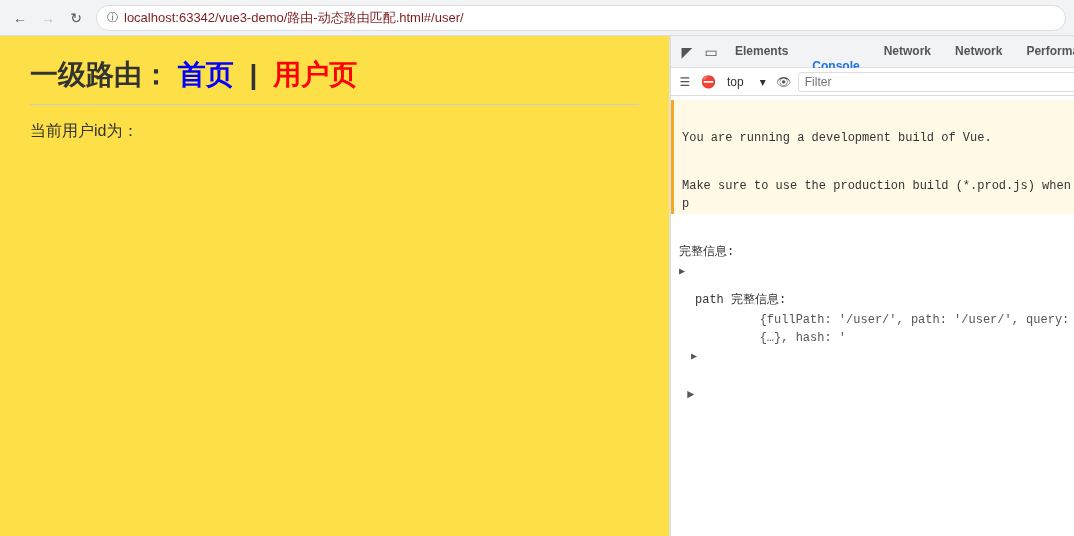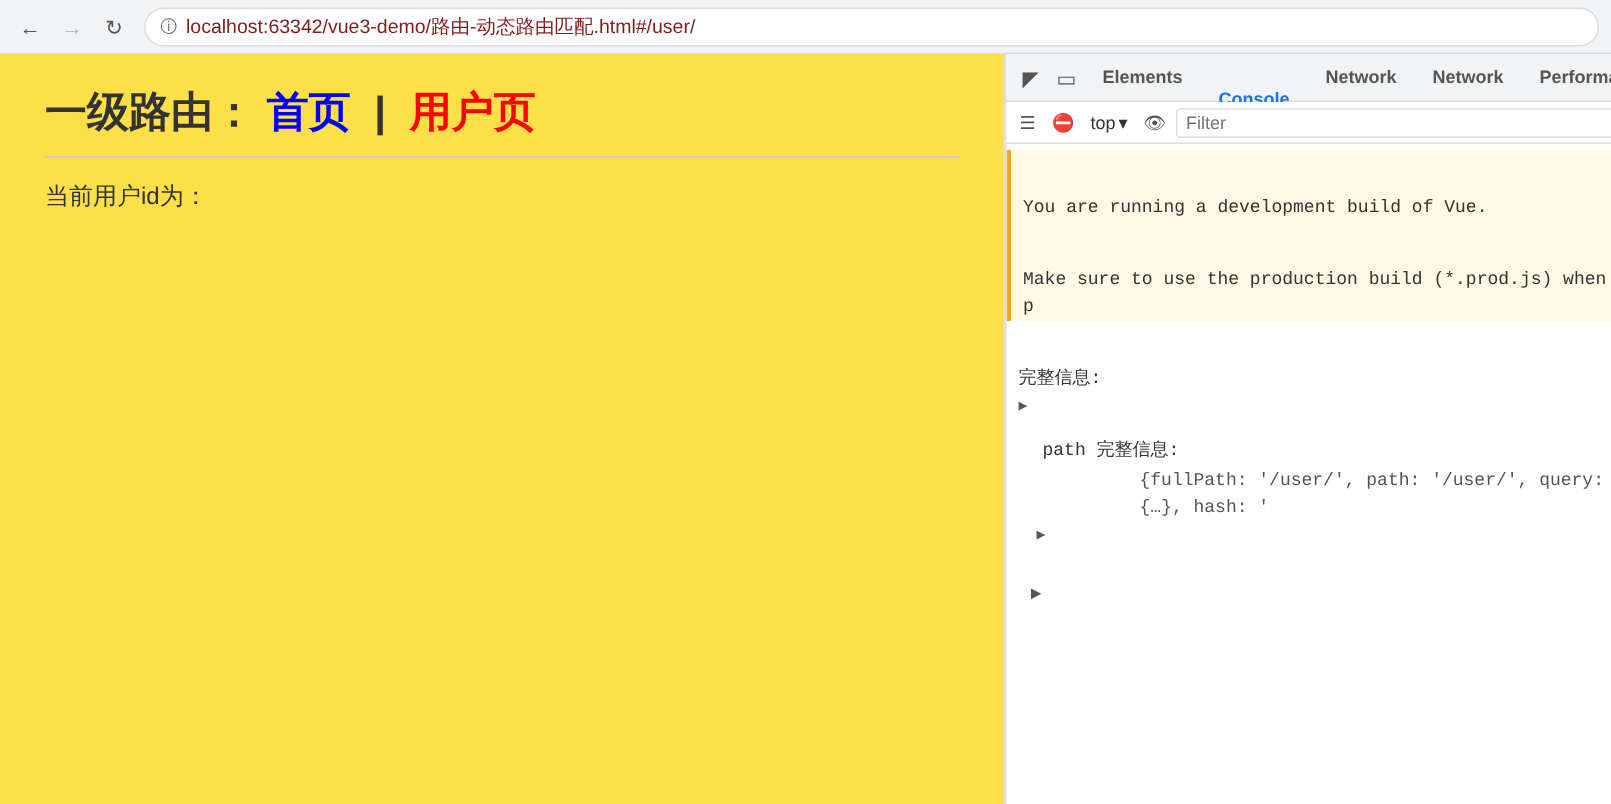--- a/index.html
+++ b/index.html
@@ -162,21 +162,21 @@
       width: 20px;
       height: 20px;
       display: flex;
       align-items: center;
       justify-content: center;
       border-radius: 3px;
     }
     .top-selector {
       display: flex;
       align-items: center;
-      gap: 2px;
+      gap: 16px;
       background: none;
       border: none;
       cursor: pointer;
       font-size: 12px;
       color: #333;
       padding: 2px 4px;
       border-radius: 3px;
     }
     .filter-input {
       flex: 1;

